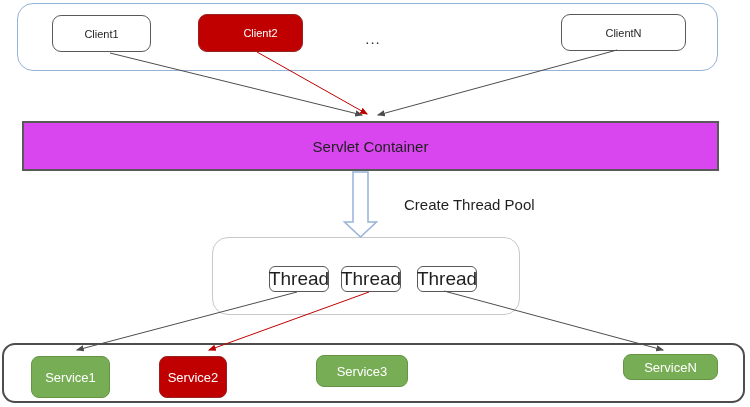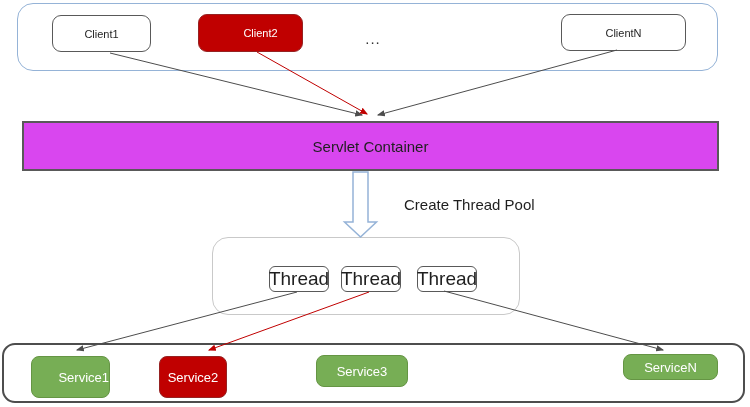--- a/index.html
+++ b/index.html
@@ -49,21 +49,21 @@
 
   .ellipsis { left: 362px; top: 30px; width: 22px; height: 20px;
     font-size: 15px; letter-spacing: 1px; text-align: center; color: #333; }
 
   .thread { border-radius: 6px; font-size: 19px; height: 26px; width: 60px; top: 266px; border-width: 1.5px; }
   .thread1 { left: 269px; }
   .thread2 { left: 341px; }
   .thread3 { left: 417px; }
 
   .service { top: 356px; height: 42px; }
-  .service1 { left: 31px;  width: 79px; justify-content: flex-end; }
+  .service1 { left: 31px;  width: 79px; }
   .service2 { left: 159px; width: 68px; top: 356px; height: 42px; }
   .service3 { left: 316px; width: 92px; top: 355px; height: 32px; }
   .serviceN { left: 623px; width: 95px; top: 354px; height: 26px; }
 
   .create-label {
     left: 383px; top: 196px; font-size: 15px; white-space: nowrap; margin-left: 21px;
   }
 
   svg.overlay { position: absolute; left: 0; top: 0; width: 750px; height: 407px; pointer-events: none; }
 </style>

